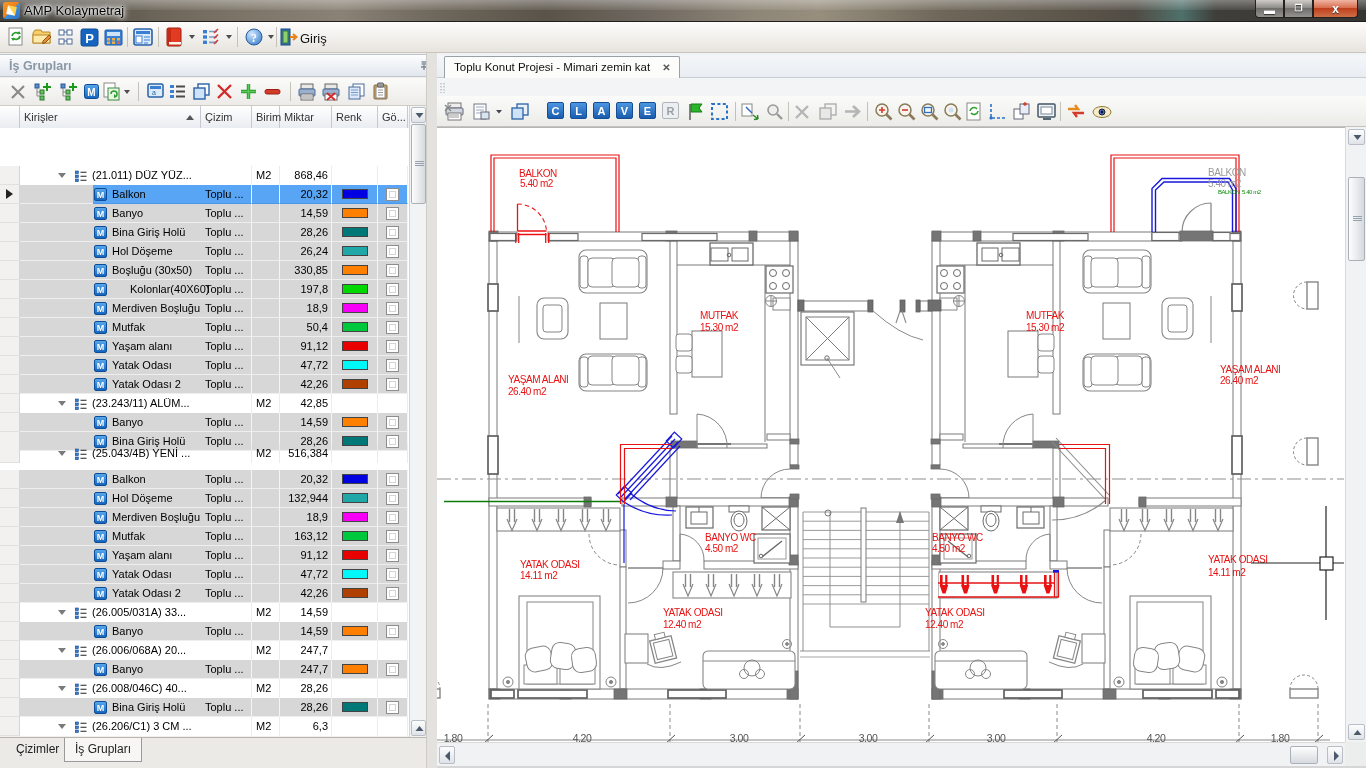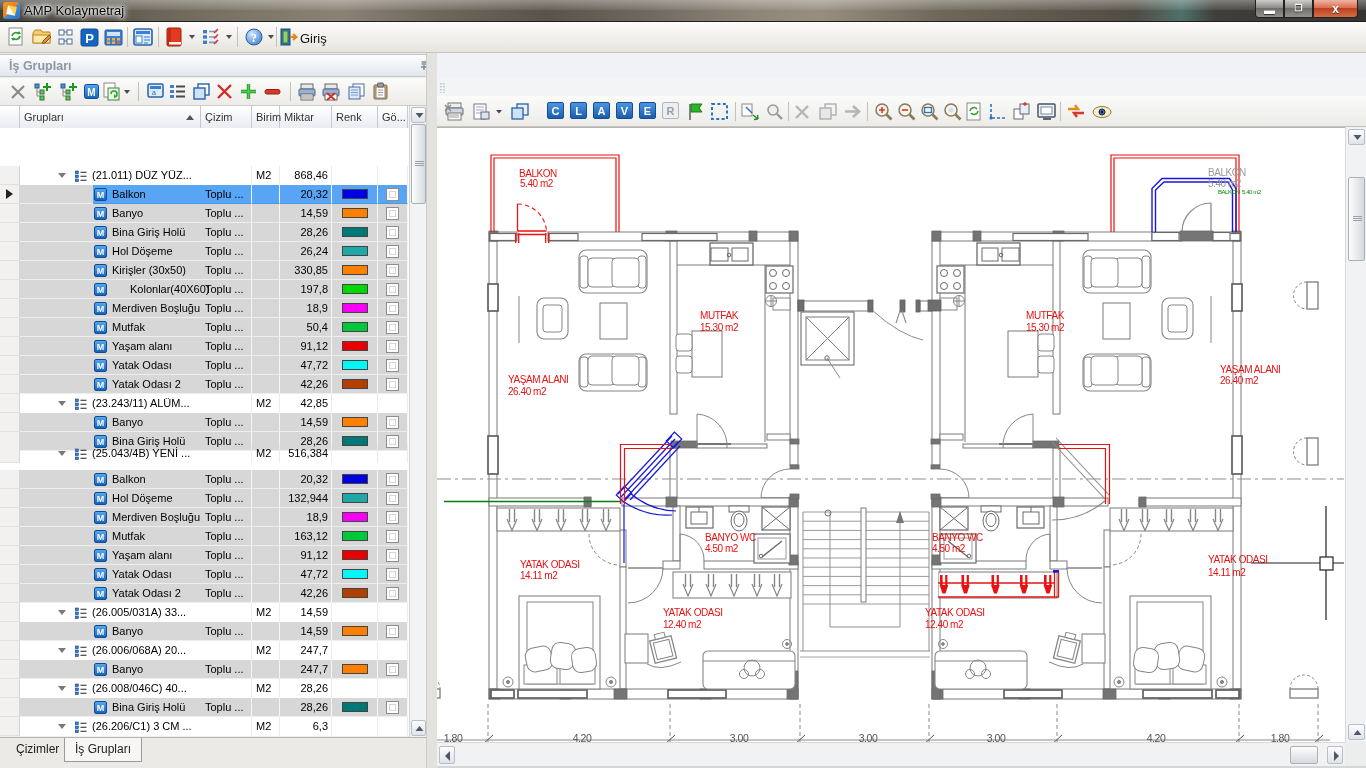--- a/index.html
+++ b/index.html
@@ -246,21 +246,21 @@
           <rect x="4" y="5" width="9" height="11" fill="#fff" stroke="#888"></rect>
           <rect x="5.5" y="1" width="6" height="4" rx="1" fill="#9a9a9a" stroke="#666"></rect>
           <path d="M6 8h5M6 10.5h5M6 13h5" stroke="#999"></path>
         </svg></span>
       <span class="vsep" style="left:138px;top:4px;height:19px"></span>
       <span class="vsep" style="left:290px;top:4px;height:19px"></span>
       <span class="dd" style="left:124px;top:12px"></span>
     </div>
     <div id="tblhead">
       <div class="hcell" style="left:0;width:20px"></div>
-      <div class="hcell" style="left:20px;width:181px">Grupları</div>
+      <div class="hcell" style="left:20px;width:181px">Kirişler</div>
       <div class="hcell" style="left:201px;width:51px">Çizim</div>
       <div class="hcell" style="left:252px;width:28px">Birim</div>
       <div class="hcell" style="left:280px;width:52px">Miktar</div>
       <div class="hcell" style="left:332px;width:46px">Renk</div>
       <div class="hcell" style="left:378px;width:30px">Gö...</div>
       <span style="position:absolute;left:186px;top:9px;width:0;height:0;border-left:4px solid transparent;border-right:4px solid transparent;border-bottom:5px solid #555"></span>
     </div>
     <div id="rows">
       <div class="row" style="top:38px">
         <div class="gut"></div>
@@ -350,21 +350,21 @@
       <div class="row" style="top:133px">
         <div class="gut"></div>
         <div class="cellz gray" style="left:20px;width:73px"></div>
         <div class="cellz gray" style="left:93px;width:108px"></div>
         <div class="cellz gray glw" style="left:201px;width:51px"></div>
         <div class="cellz gray glw" style="left:252px;width:28px"></div>
         <div class="cellz gray glw" style="left:280px;width:52px"></div>
         <div class="cellz gray glw" style="left:332px;width:46px"></div>
         <div class="cellz gray glw" style="left:378px;width:30px"></div>
         <span class="mic" style="left:94px">M</span>
-        <span class="rtxt" style="left:112px">Kirişler (30x50)</span>
+        <span class="rtxt" style="left:112px">Boşluğu (30x50)</span>
         <span class="rtxt" style="left:205px">Toplu ...</span>
         <span class="num" style="left:280px;width:48px;text-align:right">330,85</span>
         <span class="sw" style="background:#ff8000"></span>
         <span class="cb"></span>
       </div>
       <div class="row" style="top:152px">
         <div class="gut"></div>
         <div class="cellz gray" style="left:20px;width:73px"></div>
         <div class="cellz gray" style="left:93px;width:108px"></div>
         <div class="cellz gray glw" style="left:201px;width:51px"></div>
@@ -777,20 +777,23 @@
           <path d="M7.5 5l4 5h-8z" fill="#4a5a6a"></path>
         </svg></div>
     </div>
     <div id="ltabs">
       <span class="btab" style="left:6px">Çizimler</span>
       <span class="btab act" style="left:64px">İş Grupları</span>
     </div>
   </div>
 <div id="split"></div>
 <div id="rpanel">
+    <div id="rtabbar">
+      <div id="rtab">Toplu Konut Projesi - Mimari zemin kat<span class="x">✕</span></div>
+    </div>
     <div id="rstrip">
       <svg width="10" height="14" viewBox="0 0 10 14" style="position:absolute;left:2px;top:3px">
         <path d="M2 2v10M5 2v10" stroke="#b8bec6" stroke-width="1.4" stroke-dasharray="1.5 1.5"></path>
       </svg>
     </div>
     <div id="cadtb">
       <span class="cti" style="left:7px"><svg width="22" height="19" viewBox="0 0 22 19" style="">
           <rect x="4" y="1" width="13" height="5" fill="#eee" stroke="#777"></rect>
           <rect x="2" y="6" width="17" height="7" rx="1" fill="#cfd6de" stroke="#667"></rect>
           <rect x="4" y="11" width="13" height="7" fill="#fff" stroke="#777"></rect>

